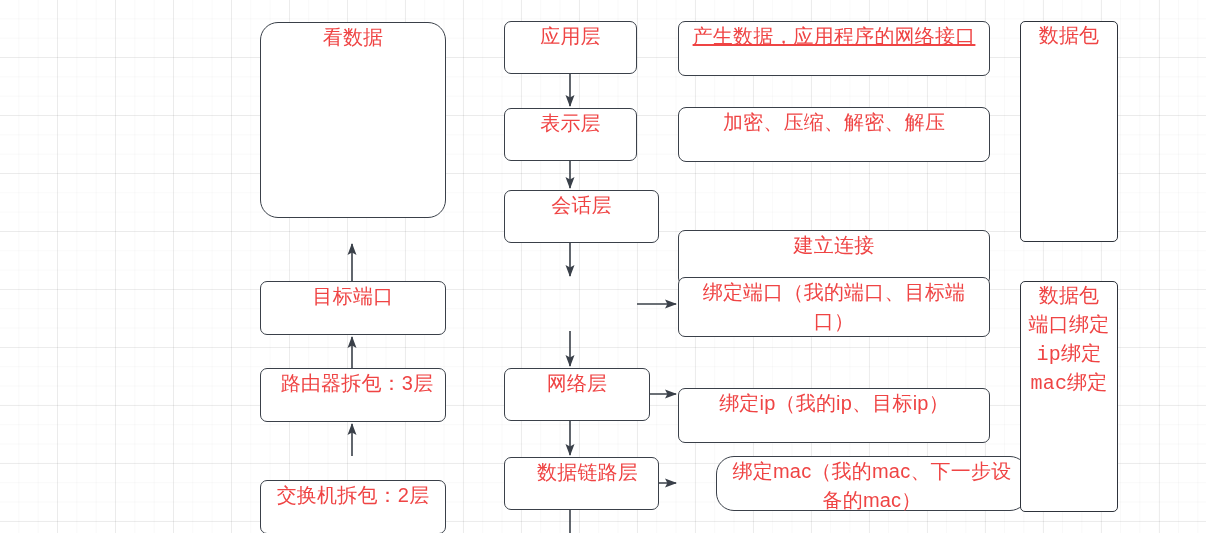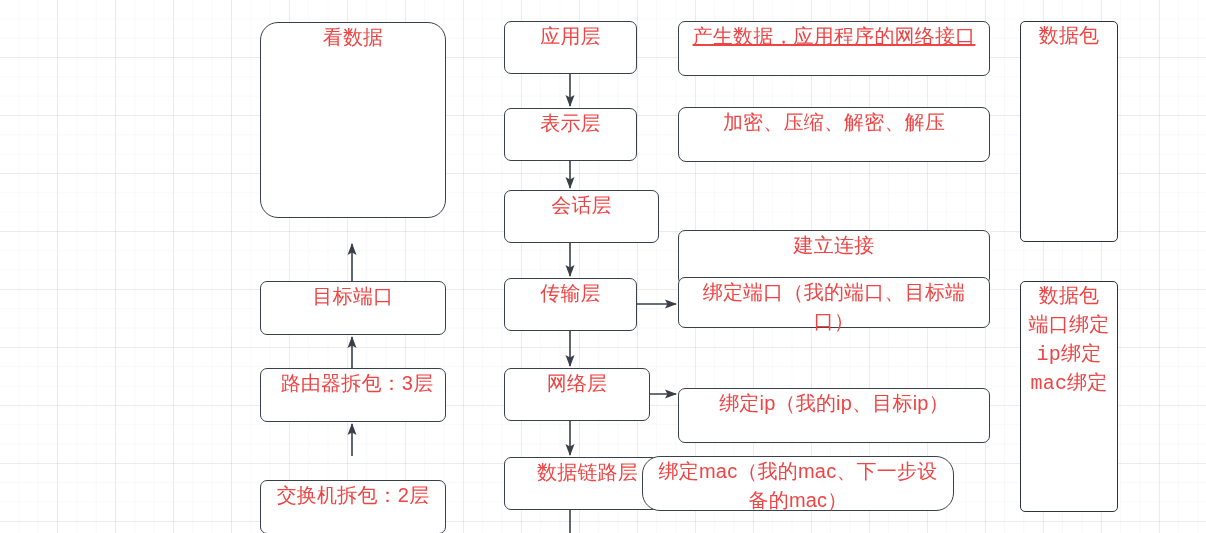--- a/index.html
+++ b/index.html
@@ -125,23 +125,20 @@
   </div>
 
   <div class="node" style="left:504px; top:108px; width:133px; height:53px;">
     <span class="node-label">表示层</span>
   </div>
 
   <div class="node" style="left:504px; top:190px; width:155px; height:53px;">
     <span class="node-label">会话层</span>
   </div>
 
-  <div class="node" style="left:504px; top:278px; width:133px; height:53px;">
-    <span class="node-label">传输层</span>
-  </div>
 
   <div class="node" style="left:504px; top:368px; width:146px; height:53px;">
     <span class="node-label">网络层</span>
   </div>
 
   <div class="node" style="left:504px; top:457px; width:155px; height:53px;padding-left:12px;">
     <span class="node-label">数据链路层</span>
   </div>
 
   <div class="node" style="left:678px; top:21px; width:312px; height:55px;text-decoration:underline;">
@@ -149,29 +146,29 @@
   </div>
 
   <div class="node" style="left:678px; top:107px; width:312px; height:55px;border-radius:8px;">
     <span class="node-label">加密、压缩、解密、解压</span>
   </div>
 
   <div class="node" style="left:678px; top:189px; width:312px; height:55px;margin-top:41px;">
     <span class="node-label">建立连接</span>
   </div>
 
-  <div class="node" style="left:678px; top:277px; width:312px; height:51px;">
+  <div class="node" style="left:678px; top:277px; width:312px; height:60px;">
     <span class="node-label">绑定端口（我的端口、目标端口）</span>
   </div>
 
   <div class="node" style="left:678px; top:388px; width:312px; height:55px;">
     <span class="node-label">绑定ip（我的ip、目标ip）</span>
   </div>
 
-  <div class="node" style="left:642px; top:456px; width:312px; height:55px;border-radius:18px;">
+  <div class="node" style="left:716px; top:456px; width:312px; height:55px;border-radius:18px;">
     <span class="node-label">绑定mac（我的mac、下一步设备的mac）</span>
   </div>
 
   <div class="node sharp" style="left:1020px; top:21px; width:98px; height:221px;">
     <span class="node-label">数据包</span>
   </div>
 
   <div class="node sharp" style="left:1020px; top:281px; width:98px; height:231px;">
     <span class="node-label">数据包
 端口绑定

